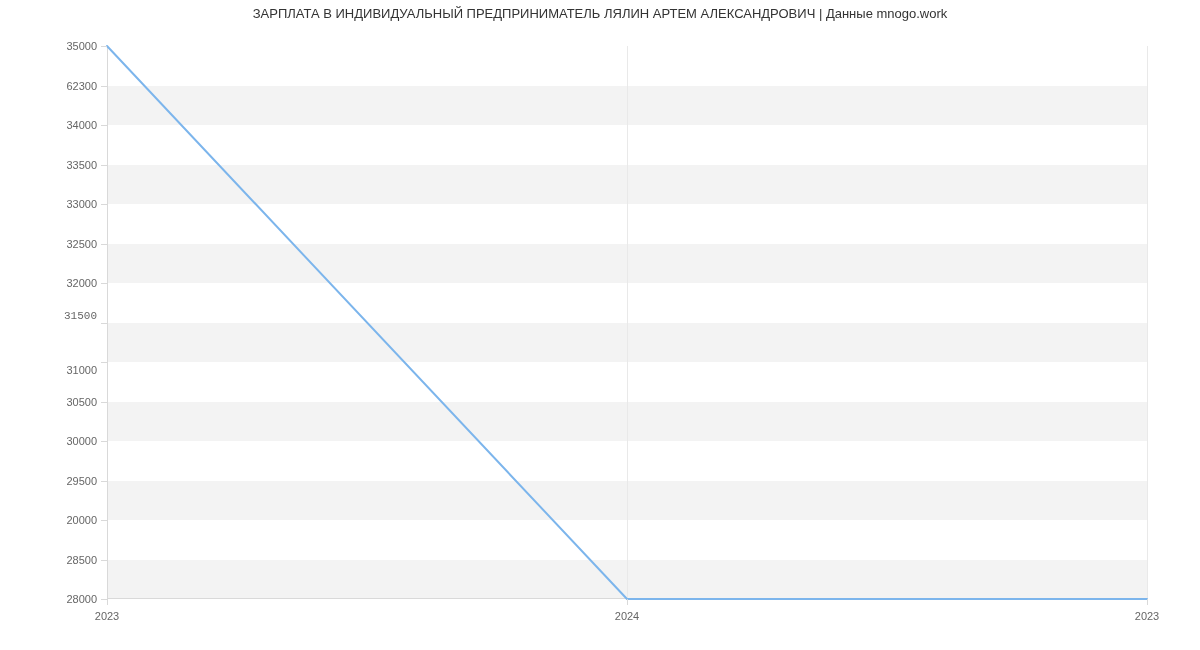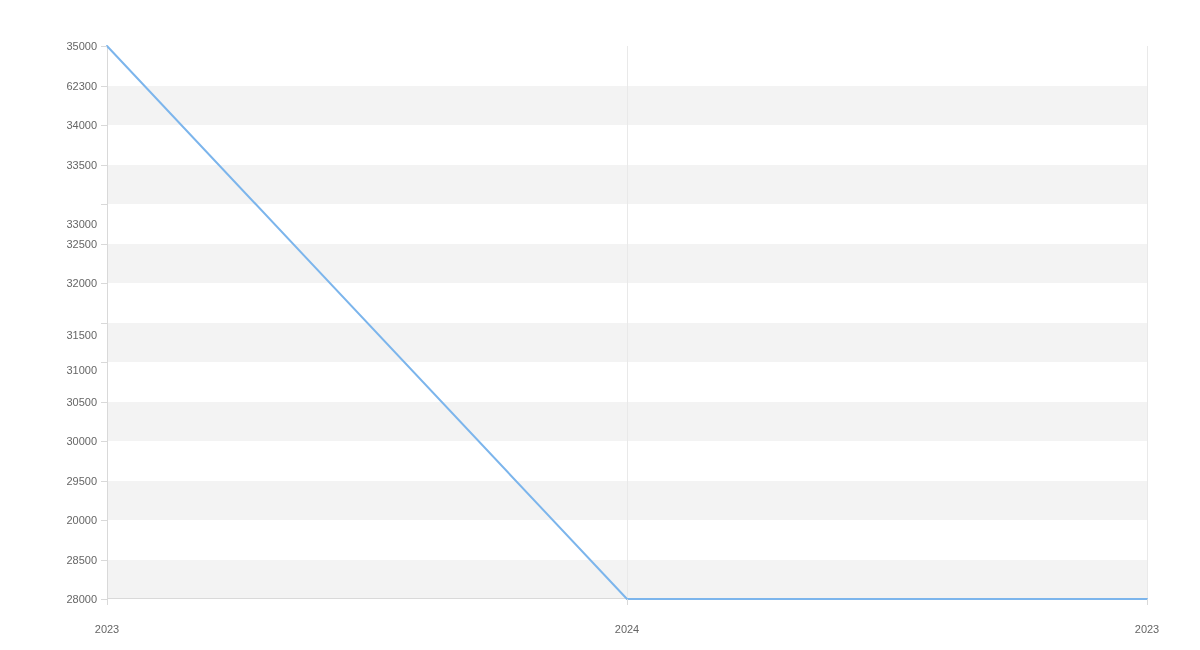--- a/index.html
+++ b/index.html
@@ -77,21 +77,21 @@
   .x-tick {
     position: absolute;
     bottom: -6px;
     width: 0;
     height: 6px;
     border-left: 1px solid #d9d9d9;
   }
   .x-label {
     position: absolute;
     top: 100%;
-    margin-top: 24px;
+    margin-top: 11px;
     transform: translateX(-50%);
     font-size: 11px;
     color: #666666;
   }
   .vgrid {
     position: absolute;
     top: 0;
     bottom: 0;
     width: 0;
     border-left: 1px solid #e9e9e9;
@@ -102,20 +102,21 @@
     top: 0;
     width: 100%;
     height: 100%;
     overflow: visible;
   }
 </style>
 </head>
 <body>
 
 <div class="chart-container">
+  <div class="chart-title">ЗАРПЛАТА В ИНДИВИДУАЛЬНЫЙ ПРЕДПРИНИМАТЕЛЬ ЛЯЛИН АРТЕМ АЛЕКСАНДРОВИЧ | Данные mnogo.work</div>
 
   <div class="plot-area">
       <div class="band" style="top: 39.5px; height: 39.5px;"></div>
       <div class="band" style="top: 118.5px; height: 39.5px;"></div>
       <div class="band" style="top: 197.5px; height: 39.5px;"></div>
       <div class="band" style="top: 276.5px; height: 39.5px;"></div>
       <div class="band" style="top: 355.5px; height: 39.5px;"></div>
       <div class="band" style="top: 434.5px; height: 39.5px;"></div>
       <div class="band" style="top: 513.5px; height: 39.5px;"></div>
 
@@ -134,27 +135,27 @@
       <div class="y-label" style="top: 474px;">20000</div>
       <div class="y-tick" style="top: 434.5px;"></div>
       <div class="y-label" style="top: 434.5px;">29500</div>
       <div class="y-tick" style="top: 395px;"></div>
       <div class="y-label" style="top: 395px;">30000</div>
       <div class="y-tick" style="top: 355.5px;"></div>
       <div class="y-label" style="top: 355.5px;">30500</div>
       <div class="y-tick" style="top: 316px;"></div>
       <div class="y-label" style="top: 324px;">31000</div>
       <div class="y-tick" style="top: 276.5px;"></div>
-      <div class="y-label" style="top: 289px;">31500</div>
+      <div class="y-label" style="top: 270px; font-family: Liberation Mono, monospace;">31500</div>
       <div class="y-tick" style="top: 237px;"></div>
       <div class="y-label" style="top: 237px;">32000</div>
       <div class="y-tick" style="top: 197.5px;"></div>
       <div class="y-label" style="top: 197.5px;">32500</div>
       <div class="y-tick" style="top: 158px;"></div>
-      <div class="y-label" style="top: 158px; margin-top: 20px;">33000</div>
+      <div class="y-label" style="top: 158px;">33000</div>
       <div class="y-tick" style="top: 118.5px;"></div>
       <div class="y-label" style="top: 118.5px;">33500</div>
       <div class="y-tick" style="top: 79px;"></div>
       <div class="y-label" style="top: 79px;">34000</div>
       <div class="y-tick" style="top: 39.5px;"></div>
       <div class="y-label" style="top: 39.5px;">62300</div>
       <div class="y-tick" style="top: 0px;"></div>
       <div class="y-label" style="top: 0px; text-align: center;">35000</div>
       <div class="x-tick" style="left: 0px;"></div>
       <div class="x-label" style="left: 0px;">2023</div>

